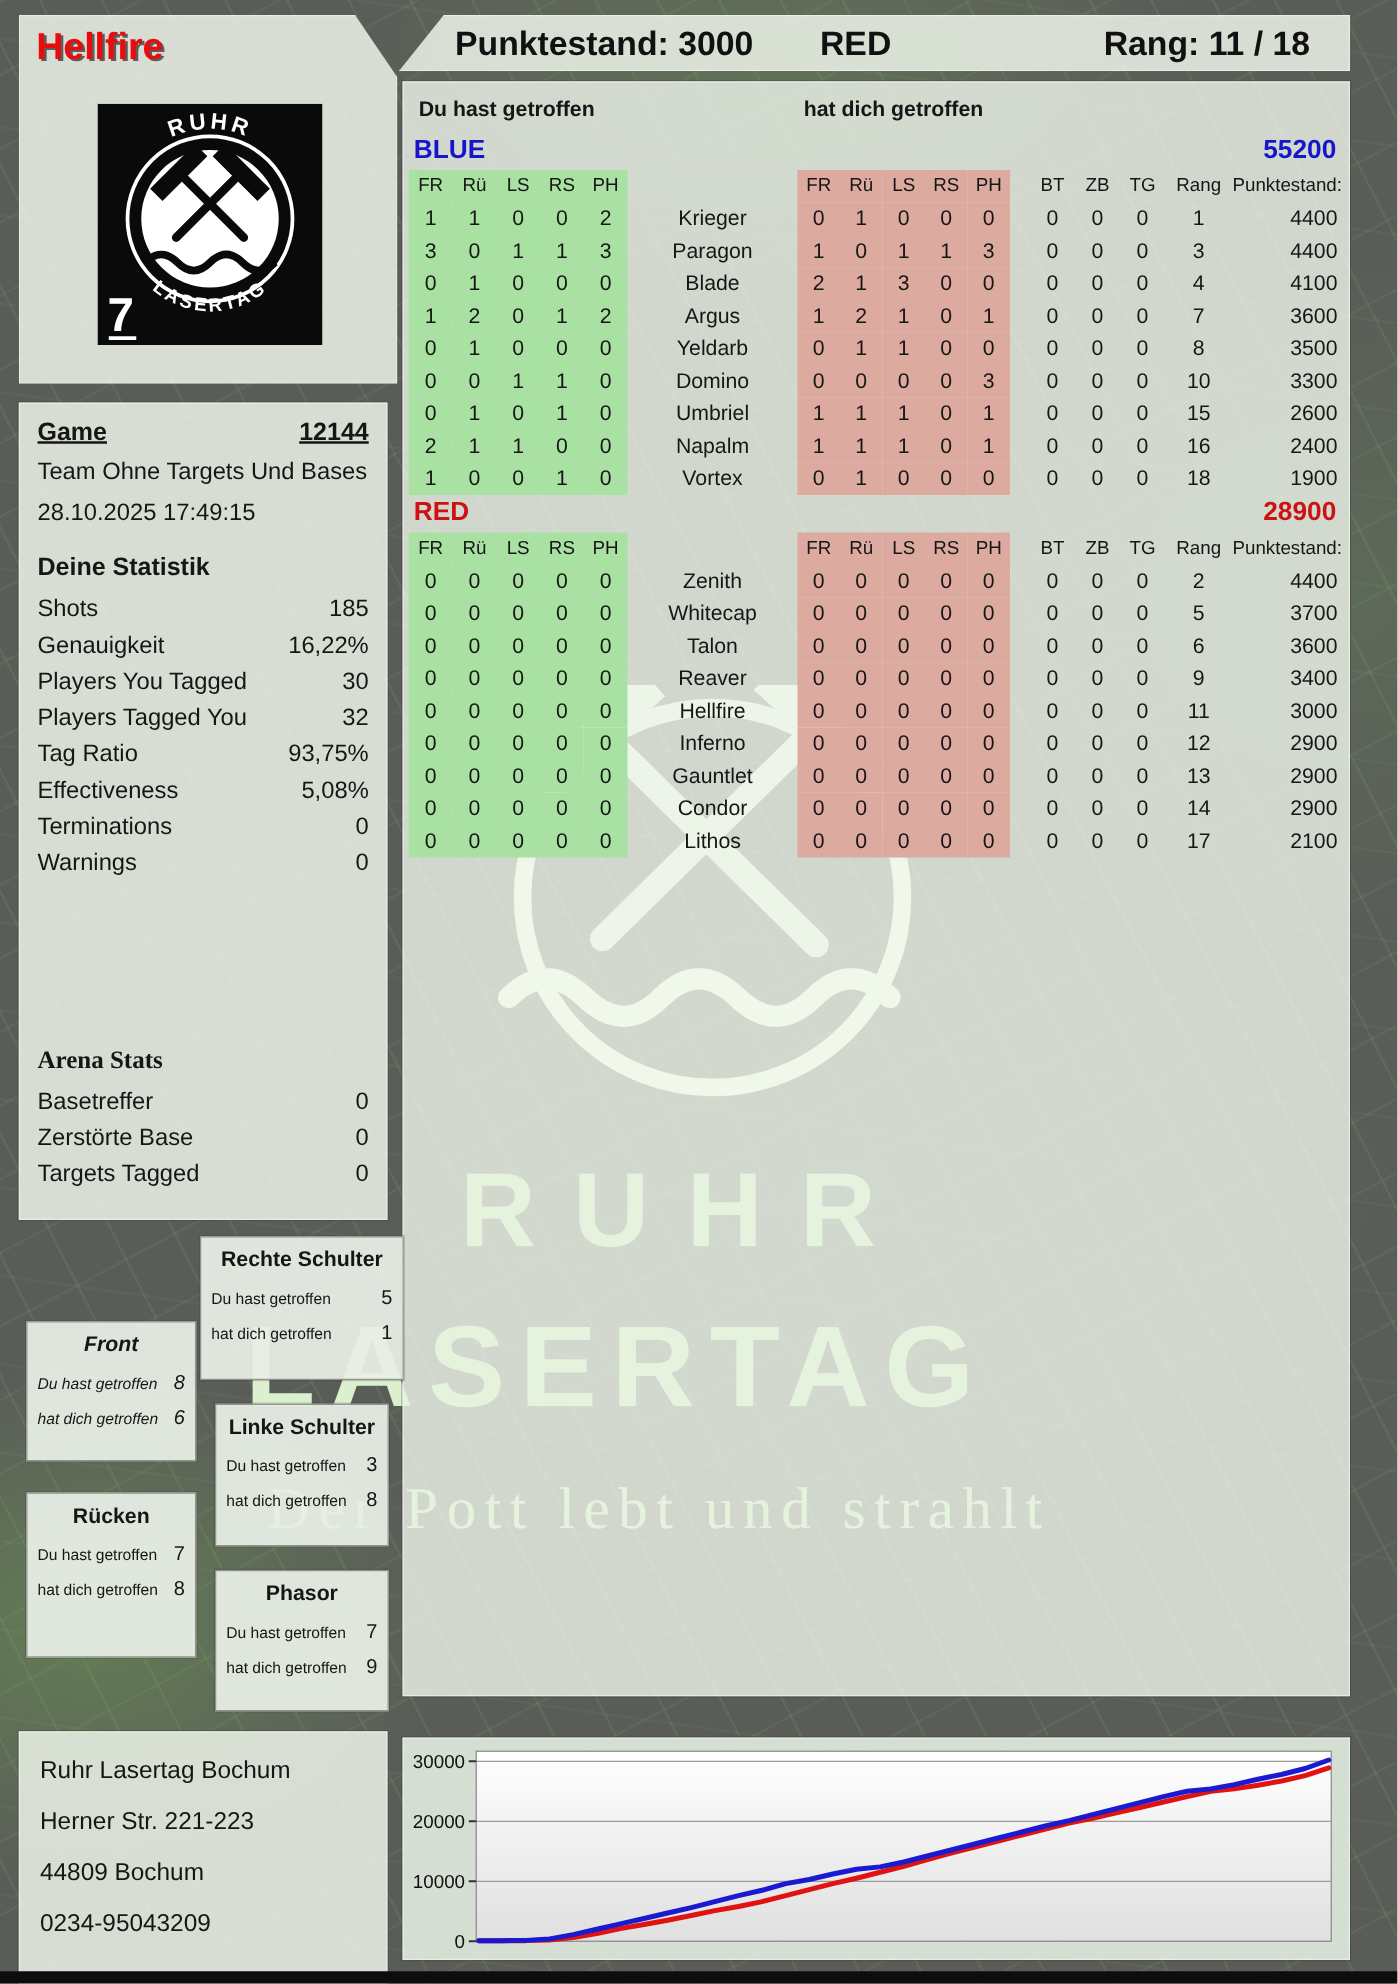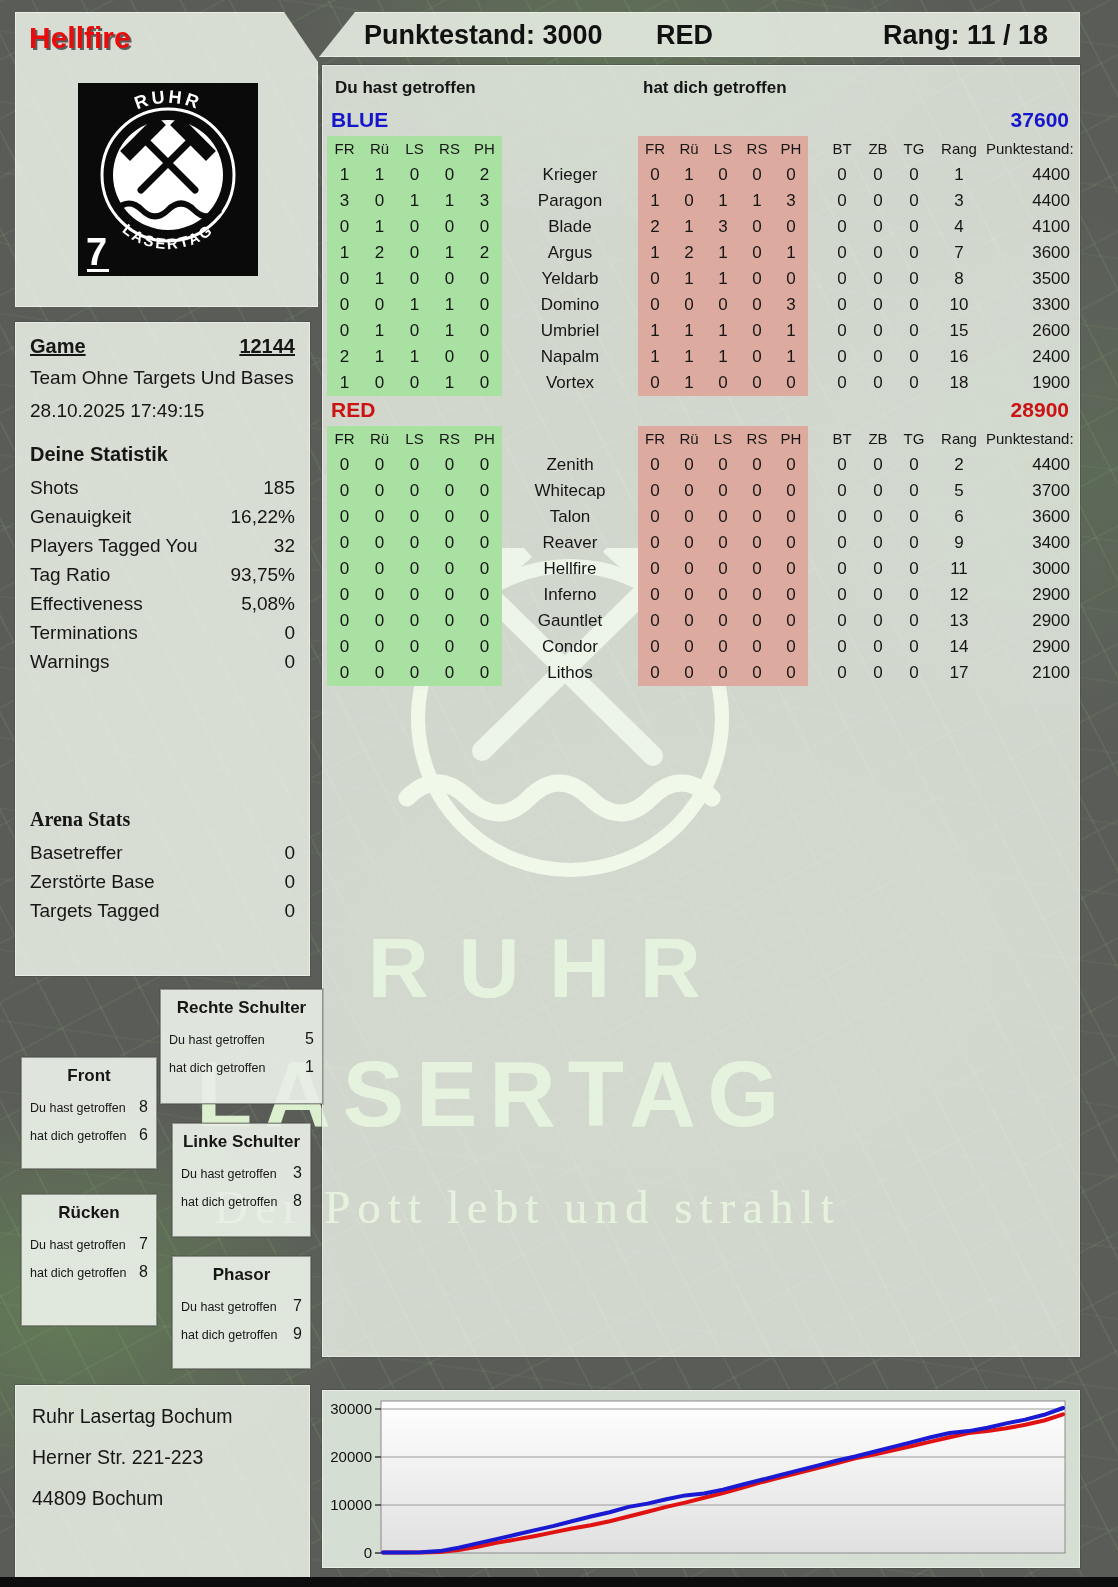--- a/index.html
+++ b/index.html
@@ -53,21 +53,21 @@
   .kv.big{font-weight:bold;font-size:20px;line-height:30px;text-decoration:underline;}
   .plain-line{line-height:33px;}
   .sec-title{font-weight:bold;font-size:20px;line-height:30px;}
   .stats-title{margin-top:12px;} .stats-list{margin-top:4px;} .arena-title{margin-top:128px;font-family:Liberation Serif, serif;}
   
   .part-box{position:absolute;background:rgba(232,238,228,0.94);border:1px solid #8f938c;
     box-shadow:0 0 0 1px rgba(60,60,60,0.25);box-sizing:border-box;padding:6px 8px;z-index:3;}
   .part-title{text-align:center;font-weight:bold;font-size:17px;line-height:24px;}
   .part-row{display:flex;justify-content:space-between;align-items:baseline;margin-top:10px;}
   .part-row .lbl{font-size:12.5px;} .part-row .val{font-size:16px;}
-  .pb-front{left:21px;top:1057px;width:136px;height:112px;}
+  .pb-front{left:21px;top:1057px;width:136px;height:112px;font-style:italic;}
   .pb-ruecken{left:21px;top:1194px;width:136px;height:132px;}
   .pb-rechte{left:160px;top:989px;width:163px;height:115px;}
   .pb-linke{left:172px;top:1123px;width:139px;height:114px;}
   .pb-phasor{left:172px;top:1256px;width:139px;height:113px;}
   
   .address-panel{left:15px;top:1385px;width:295px;height:228px;padding:10px 16px;}
   .address-panel div{font-size:19.5px;line-height:41px;}
   .chart-panel{left:322px;top:1390px;width:758px;height:178px;background:rgba(230,240,226,0.88);}
   .bottom-bar{position:absolute;left:0;top:1577px;width:1118px;height:10px;background:#0d0d0d;z-index:5;}
 </style>
@@ -126,21 +126,21 @@
 </div>
 
 <div class="panel main-panel">
   <div class="hit-labels">
     <span class="hl-you">Du hast getroffen</span>
     <span class="hl-them">hat dich getroffen</span>
   </div>
   <div>
     <div class="team-head">
       <span class="team-name" style="color: rgb(21, 21, 204);">BLUE</span>
-      <span class="team-score" style="color: rgb(21, 21, 204);">37600</span>
+      <span class="team-score" style="color: rgb(21, 21, 204);">55200</span>
     </div>
     <div>
           <div class="srow hdr">
             <div class="cell-g">FR</div>
             <div class="cell-g">Rü</div>
             <div class="cell-g">LS</div>
             <div class="cell-g">RS</div>
             <div class="cell-g">PH</div>
             <div></div>
             <div class="cell-r">FR</div>
@@ -539,20 +539,24 @@
   <div class="stats-list">
         <div class="kv">
           <span>Shots</span>
           <span>185</span>
         </div>
         <div class="kv">
           <span>Genauigkeit</span>
           <span>16,22%</span>
         </div>
         <div class="kv">
+          <span>Players You Tagged</span>
+          <span>30</span>
+        </div>
+        <div class="kv">
           <span>Players Tagged You</span>
           <span>32</span>
         </div>
         <div class="kv">
           <span>Tag Ratio</span>
           <span>93,75%</span>
         </div>
         <div class="kv">
           <span>Effectiveness</span>
           <span>5,08%</span>
@@ -636,20 +640,21 @@
       <div class="part-row">
         <span class="lbl">hat dich getroffen</span>
         <span class="val">9</span>
       </div>
     </div>
 
 <div class="panel address-panel">
       <div>Ruhr Lasertag Bochum</div>
       <div>Herner Str. 221-223</div>
       <div>44809 Bochum</div>
+      <div>0234-95043209</div>
     </div>
 
 <div class="panel chart-panel">
   <svg id="chart-svg" width="756" height="176" viewBox="0 0 756 176">
     <defs>
       <linearGradient id="plotGrad" x1="0" y1="0" x2="0" y2="1">
         <stop offset="0" stop-color="#ffffff"></stop>
         <stop offset="1" stop-color="#e0e0e0"></stop>
       </linearGradient>
     </defs>

